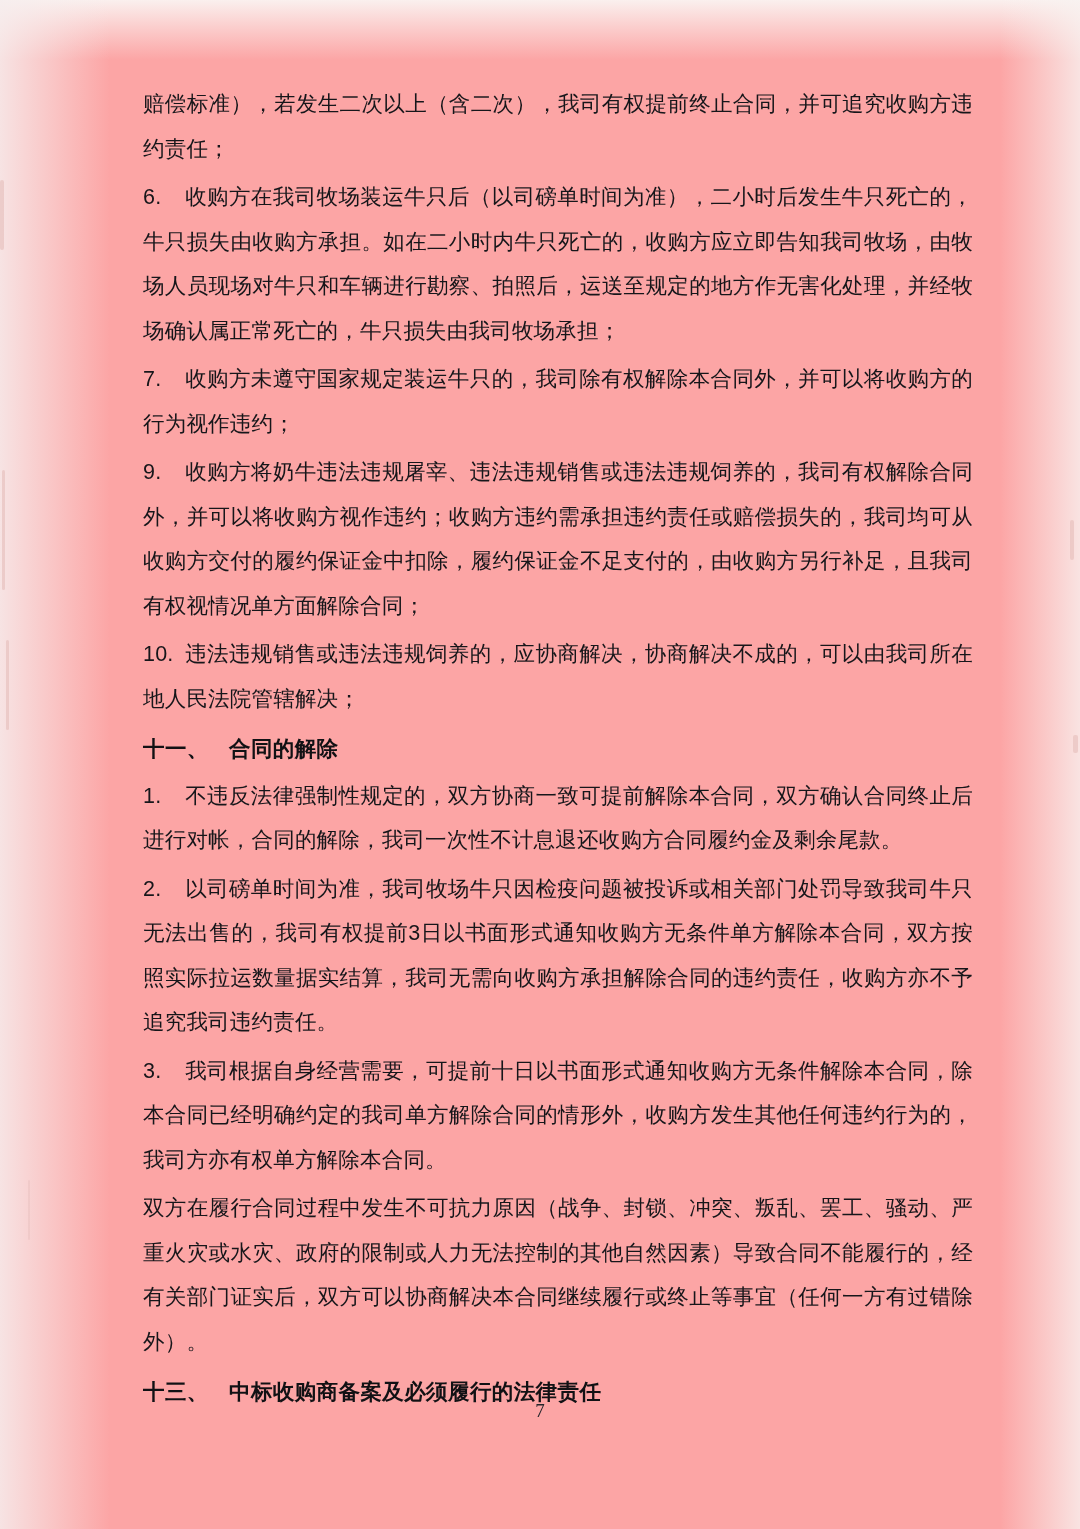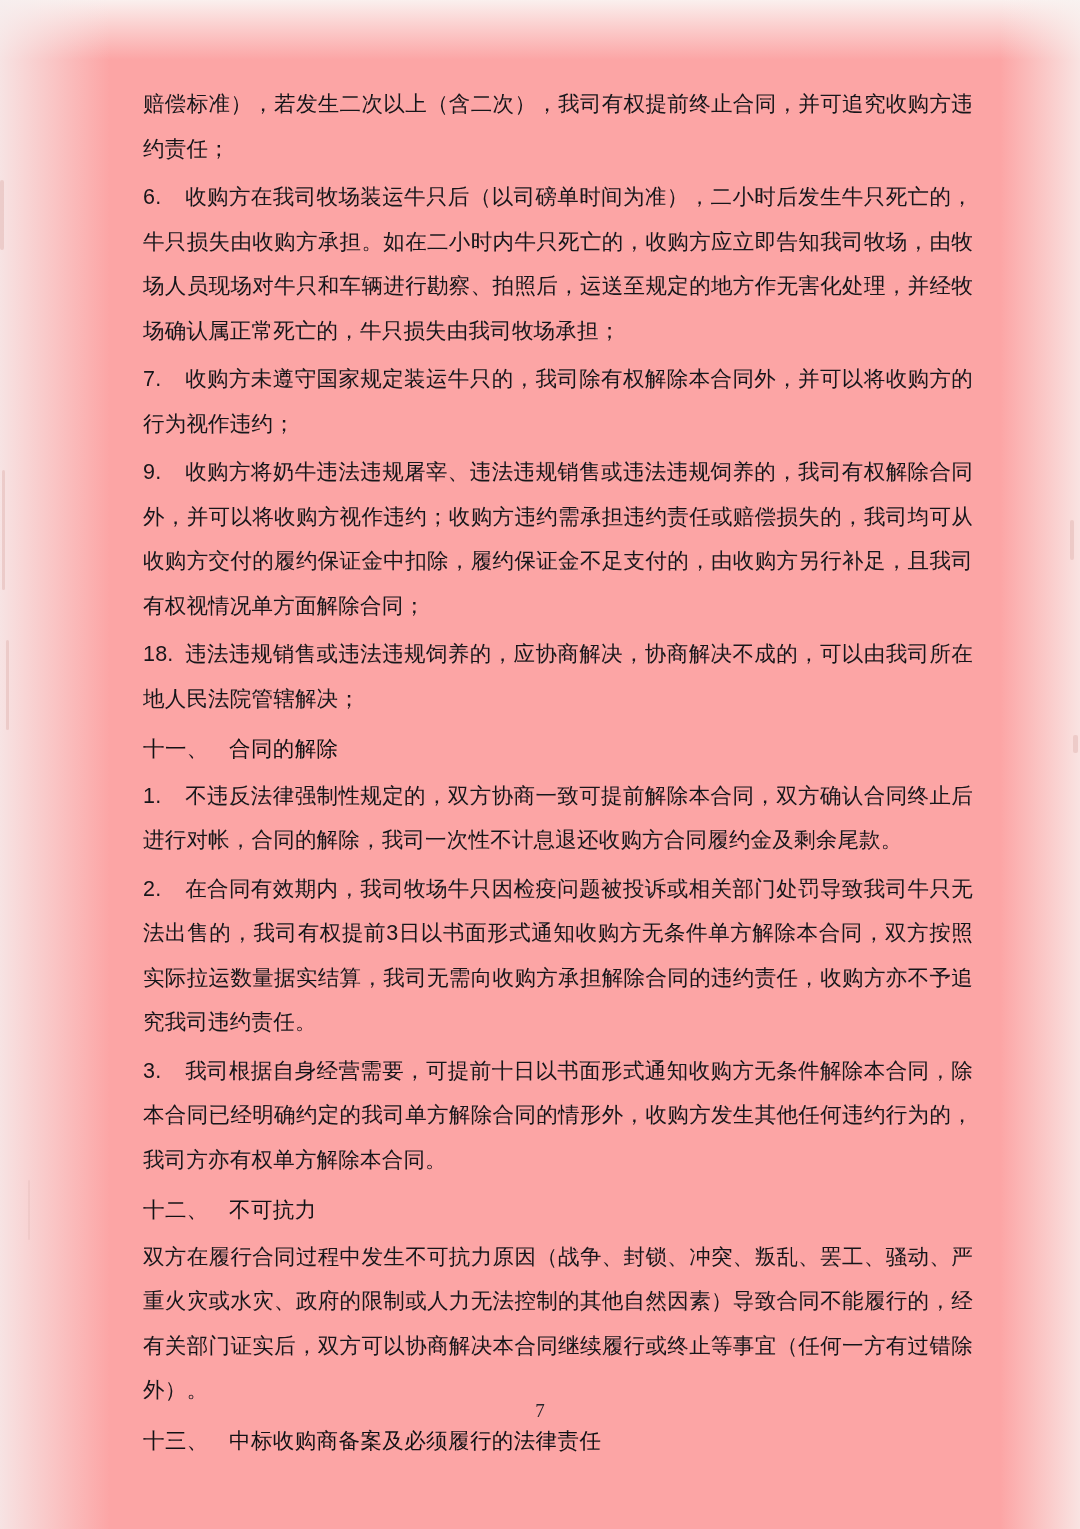--- a/index.html
+++ b/index.html
@@ -64,21 +64,21 @@
     padding-left: 0;
   }
   .num-para .num {
     display: inline-block;
     min-width: 42px;
   }
   h2 {
     margin: 6px 0 2px 0;
     font-size: 21.5px;
     line-height: 44.5px;
-    font-weight: normal;
+    font-weight: bold;
     color: #111114;
     letter-spacing: 0.4px;
   }
   h2 .h-num { display: inline-block; min-width: 86px; }
   .indent2 { text-indent: 46px; }
   .pageno {
     position: absolute;
     left: 0;
     right: 0;
     top: 1400px;
@@ -107,31 +107,30 @@
 
     <p class="para">赔偿标准），若发生二次以上（含二次），我司有权提前终止合同，并可追究收购方违约责任；</p>
 
     <p class="num-para"><span class="num">6.</span><span>收购方在我司牧场装运牛只后（以司磅单时间为准），二小时后发生牛只死亡的，牛只损失由收购方承担。如在二小时内牛只死亡的，收购方应立即告知我司牧场，由牧场人员现场对牛只和车辆进行勘察、拍照后，运送至规定的地方作无害化处理，并经牧场确认属正常死亡的，牛只损失由我司牧场承担；</span></p>
 
     <p class="num-para"><span class="num">7.</span><span>收购方未遵守国家规定装运牛只的，我司除有权解除本合同外，并可以将收购方的行为视作违约；</span></p>
 
 
     <p class="num-para"><span class="num">9.</span><span>收购方将奶牛违法违规屠宰、违法违规销售或违法违规饲养的，我司有权解除合同外，并可以将收购方视作违约；收购方违约需承担违约责任或赔偿损失的，我司均可从收购方交付的履约保证金中扣除，履约保证金不足支付的，由收购方另行补足，且我司有权视情况单方面解除合同；</span></p>
 
-    <p class="num-para"><span class="num">18.</span><span>违法违规销售或违法违规饲养的，应协商解决，协商解决不成的，可以由我司所在地人民法院管辖解决；</span></p>
+    <p class="num-para"><span class="num">10.</span><span>违法违规销售或违法违规饲养的，应协商解决，协商解决不成的，可以由我司所在地人民法院管辖解决；</span></p>
 
     <h2><span class="h-num">十一、</span><span>合同的解除</span></h2>
 
     <p class="num-para"><span class="num">1.</span><span>不违反法律强制性规定的，双方协商一致可提前解除本合同，双方确认合同终止后进行对帐，合同的解除，我司一次性不计息退还收购方合同履约金及剩余尾款。</span></p>
 
-    <p class="num-para"><span class="num">2.</span><span>在合同有效期内，我司牧场牛只因检疫问题被投诉或相关部门处罚导致我司牛只无法出售的，我司有权提前3日以书面形式通知收购方无条件单方解除本合同，双方按照实际拉运数量据实结算，我司无需向收购方承担解除合同的违约责任，收购方亦不予追究我司违约责任。</span></p>
+    <p class="num-para"><span class="num">2.</span><span>以司磅单时间为准，我司牧场牛只因检疫问题被投诉或相关部门处罚导致我司牛只无法出售的，我司有权提前3日以书面形式通知收购方无条件单方解除本合同，双方按照实际拉运数量据实结算，我司无需向收购方承担解除合同的违约责任，收购方亦不予追究我司违约责任。</span></p>
 
     <p class="num-para"><span class="num">3.</span><span>我司根据自身经营需要，可提前十日以书面形式通知收购方无条件解除本合同，除本合同已经明确约定的我司单方解除合同的情形外，收购方发生其他任何违约行为的，我司方亦有权单方解除本合同。</span></p>
 
-    <h2><span class="h-num">十二、</span><span>不可抗力</span></h2>
 
     <p class="para indent2">双方在履行合同过程中发生不可抗力原因（战争、封锁、冲突、叛乱、罢工、骚动、严重火灾或水灾、政府的限制或人力无法控制的其他自然因素）导致合同不能履行的，经有关部门证实后，双方可以协商解决本合同继续履行或终止等事宜（任何一方有过错除外）。</p>
 
     <h2><span class="h-num">十三、</span><span>中标收购商备案及必须履行的法律责任</span></h2>
 
   </div>
 
   <div class="pageno">7</div>
 </div>
 

